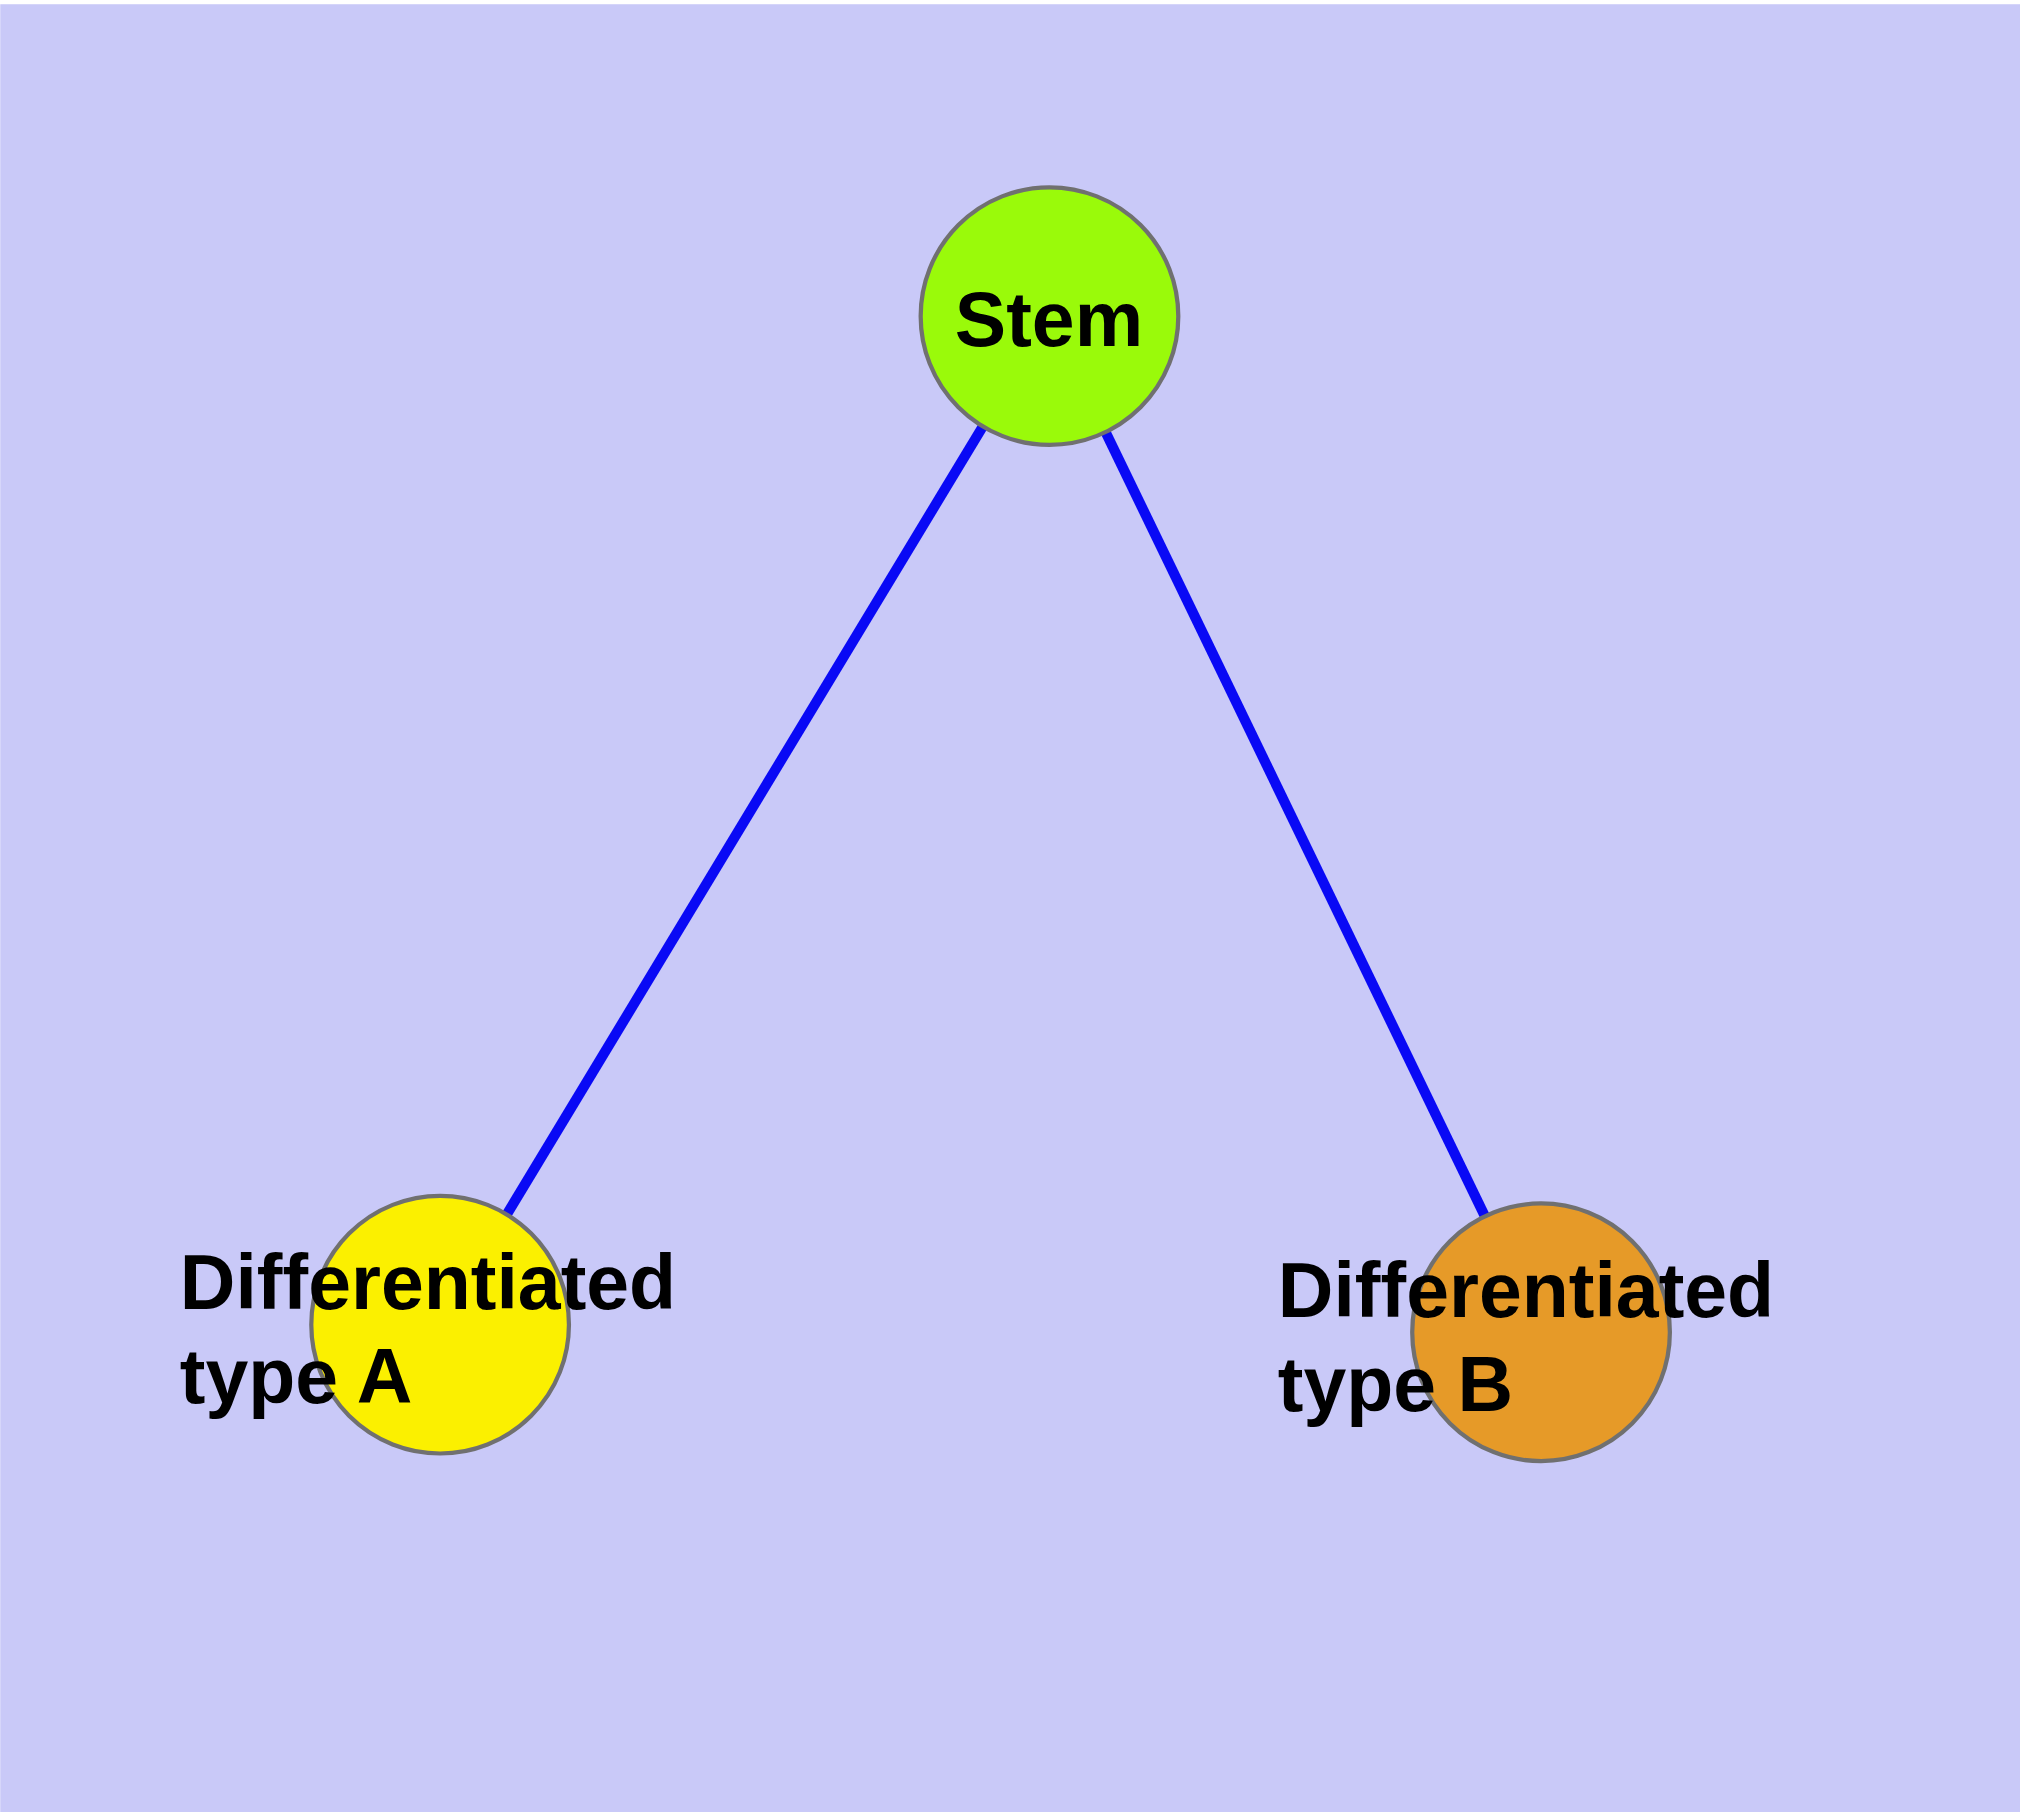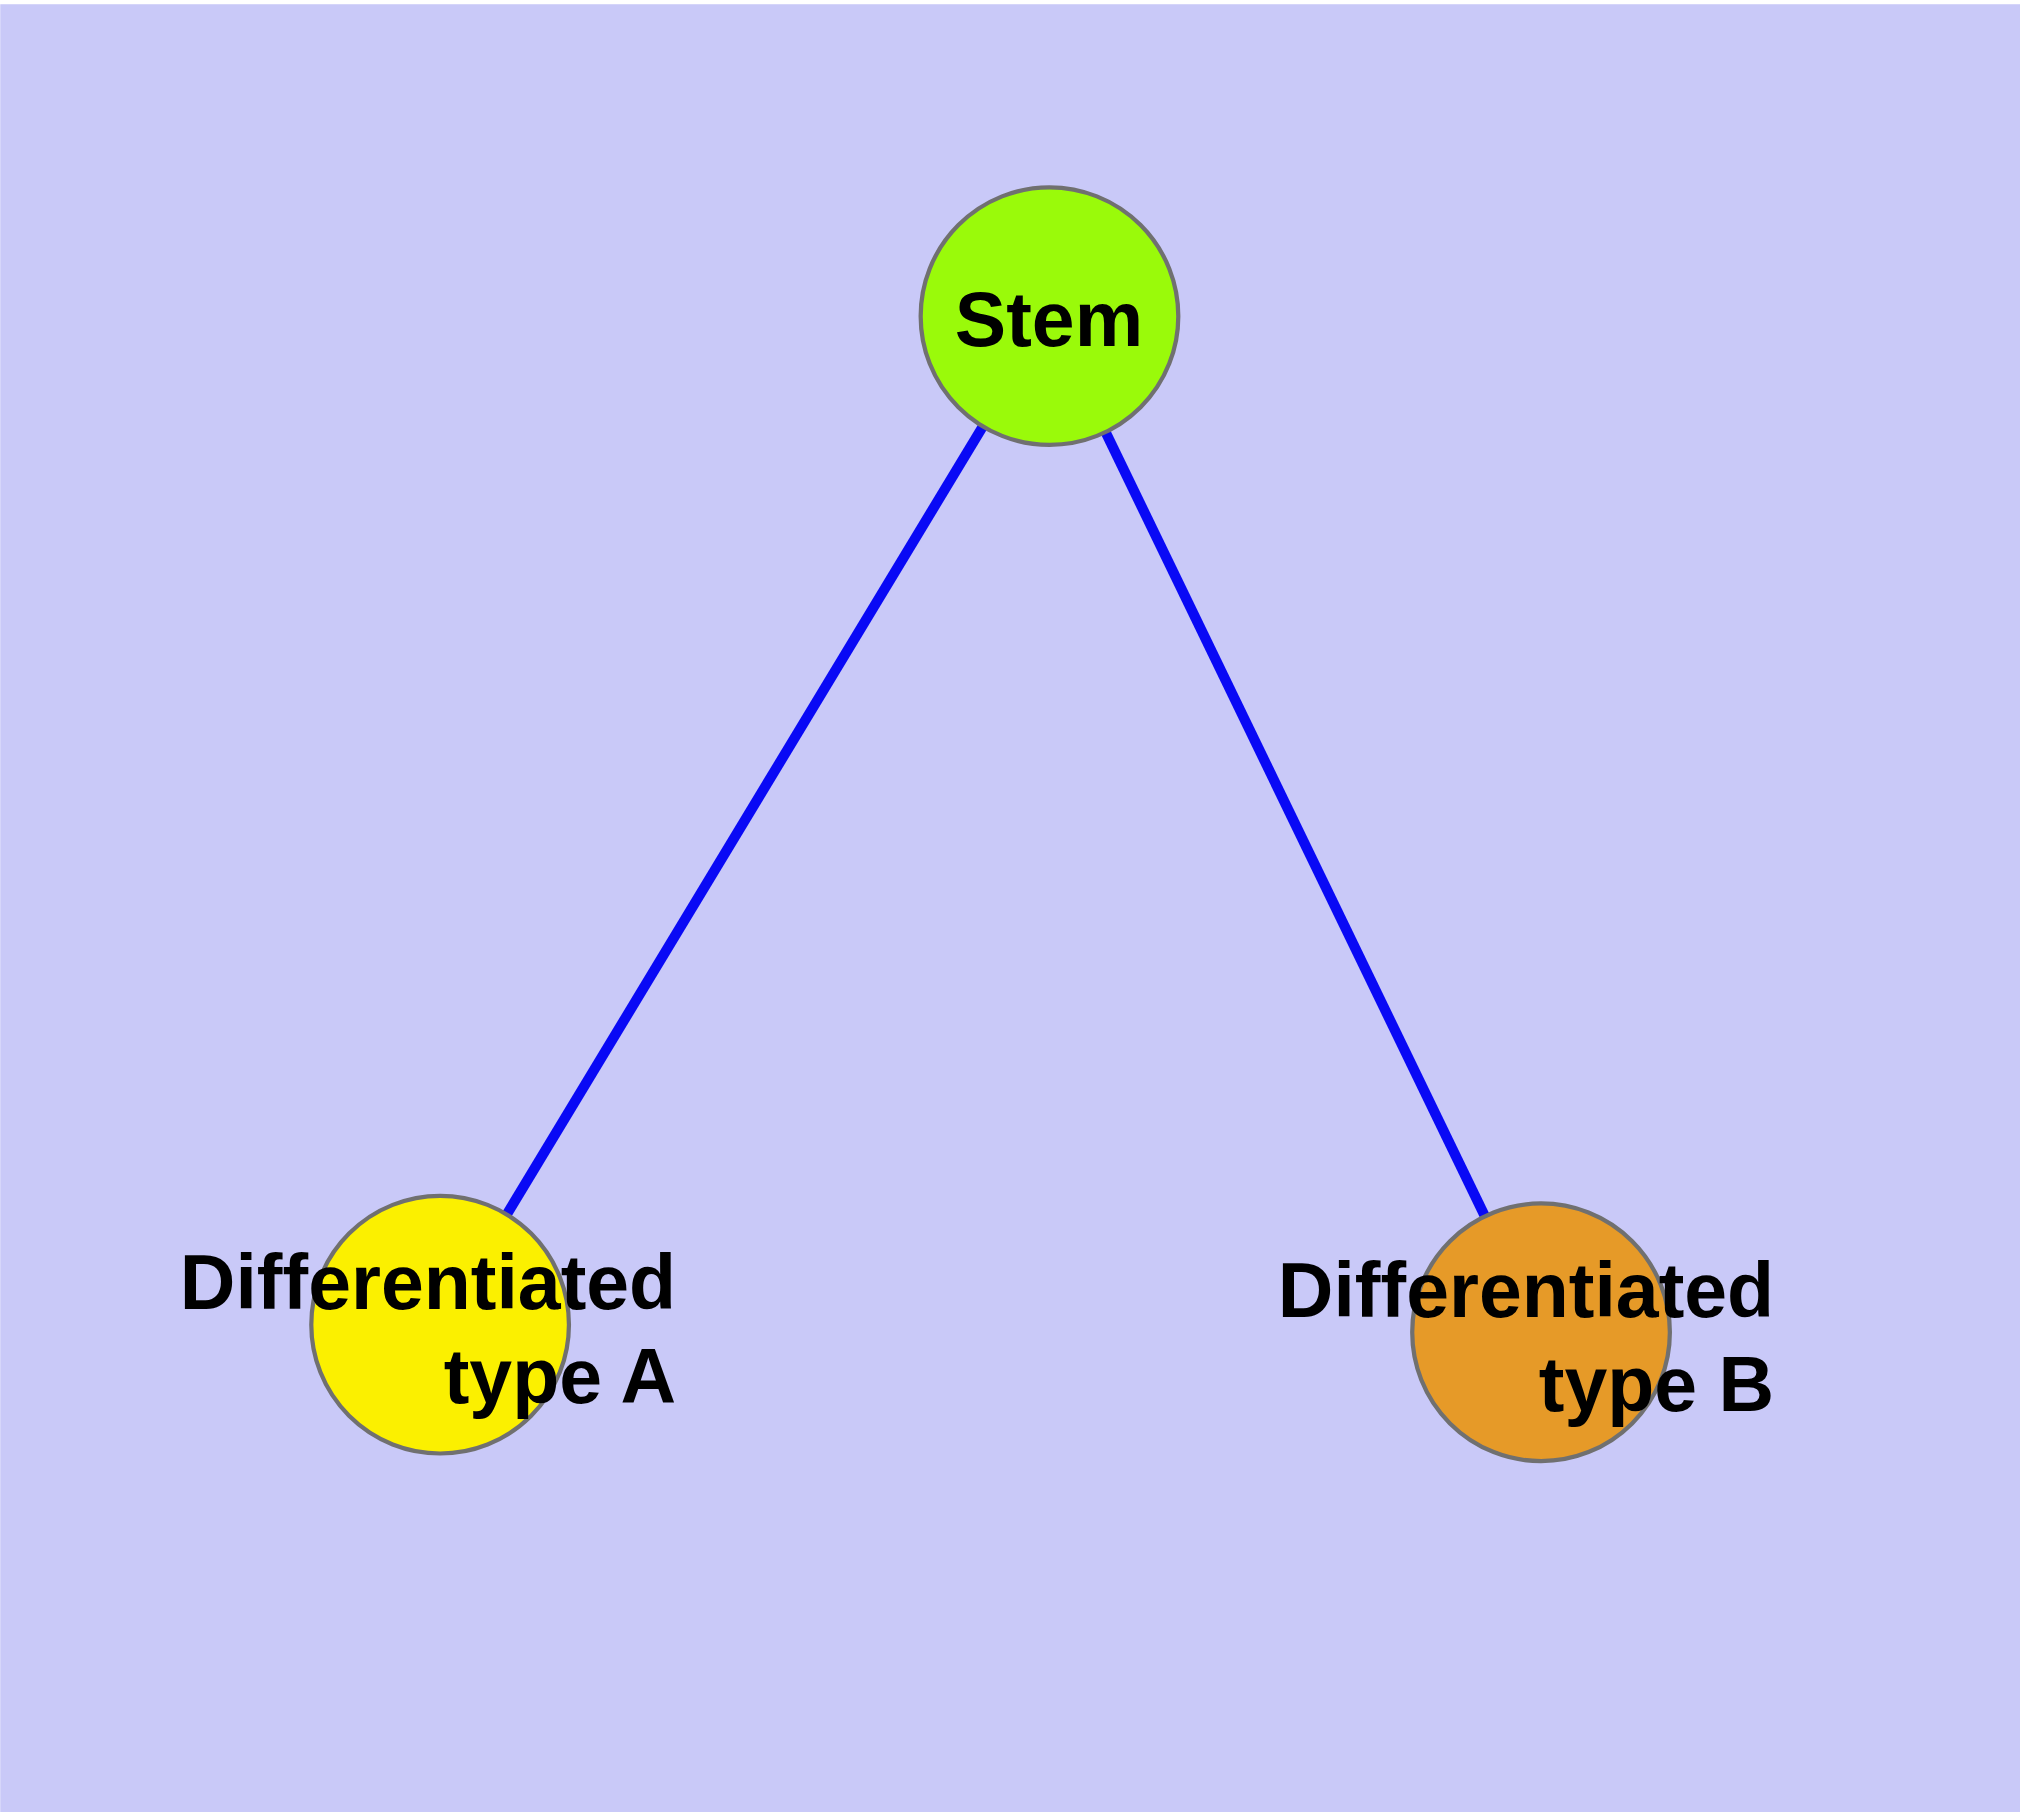--- a/index.html
+++ b/index.html
@@ -22,21 +22,21 @@
     top: 0;
     display: block;
   }
   .node-label {
     position: absolute;
     transform: translate(-50%, -50%);
     font-weight: bold;
     font-size: 77px;
     line-height: 94px;
     color: #000000;
-    text-align: right;
+    text-align: left;
     white-space: pre-line;
     letter-spacing: 0px;
   }
   .label-stem   { left: 1049px; top: 319px;  }
   .label-type-a { left: 428px;  top: 1329px; }
   .label-type-b { left: 1526px; top: 1337px; }
 </style>
 </head>
 <body>
 

